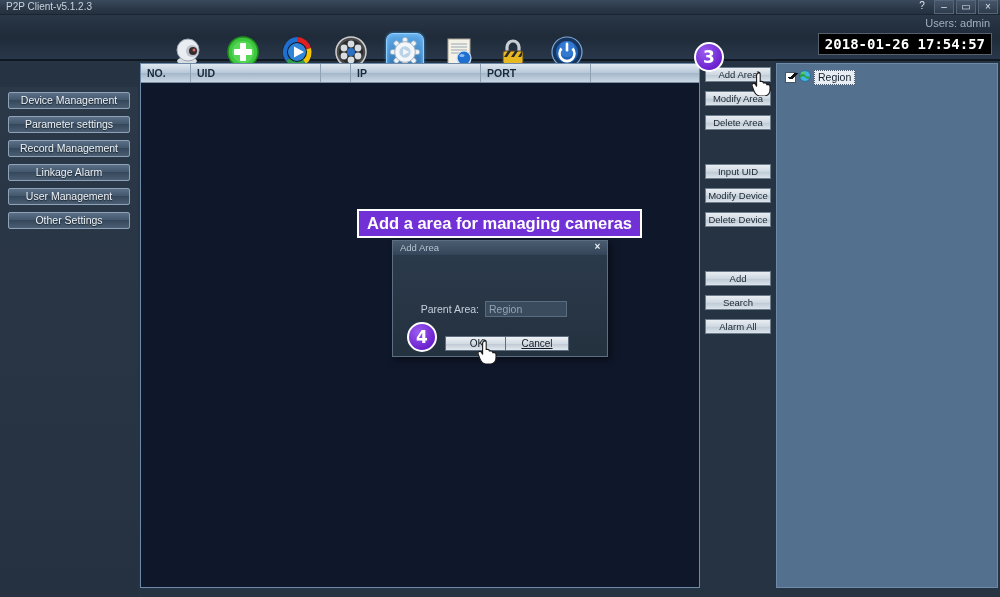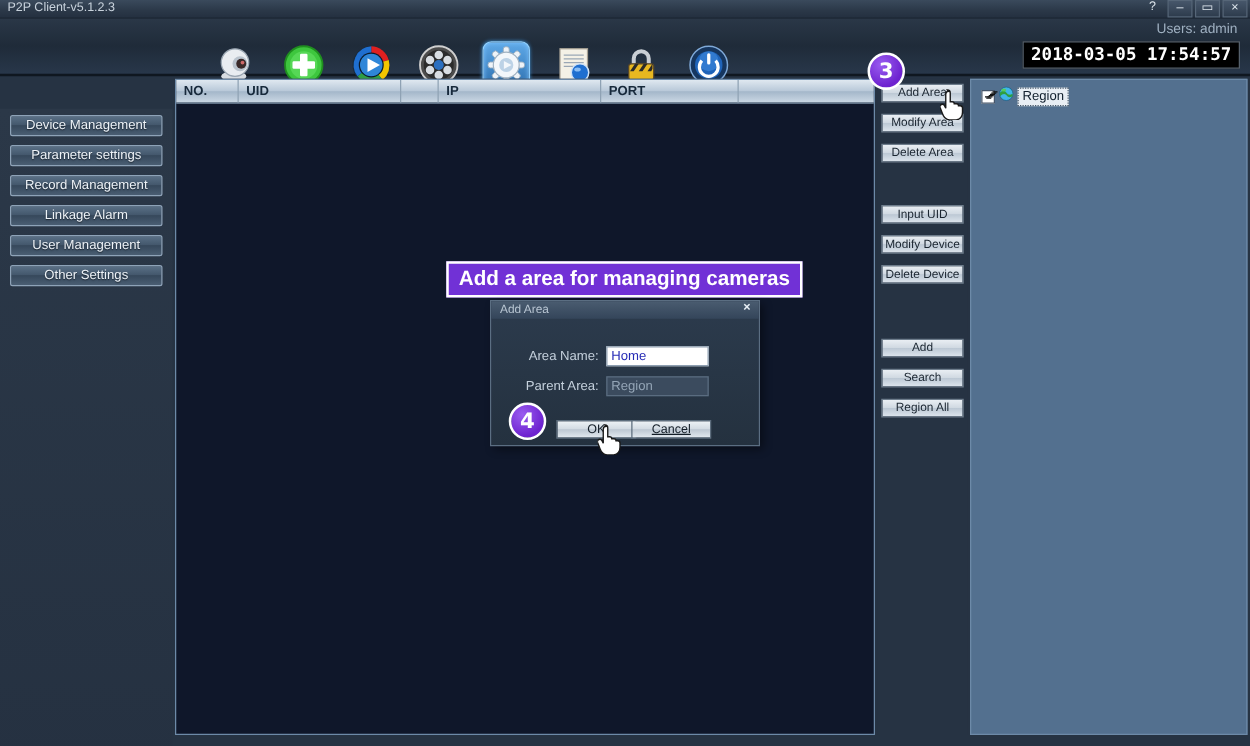--- a/index.html
+++ b/index.html
@@ -315,21 +315,21 @@
           <circle cx="17" cy="17" r="15" fill="#16365f" stroke="#7fa9d8" stroke-width="1.2"></circle>
           <circle cx="17" cy="17" r="11" fill="#1f63b8"></circle>
           <circle cx="17" cy="14" r="8" fill="#3d8ae0" opacity=".6"></circle>
           <path d="M11.5 13.5 a7.5 7.5 0 1 0 11 0" fill="none" stroke="#ffffff" stroke-width="2.6"></path>
           <rect x="15.7" y="7.5" width="2.6" height="9" rx="1.2" fill="#ffffff"></rect>
         </svg>
       </div>
     </div>
 
     <div class="users">Users: admin</div>
-    <div class="clock">2018-03-05 17:54:57</div>
+    <div class="clock">2018-01-26 17:54:57</div>
   </div>
 
   <div class="sidebar">
     <div class="navbtn" style="top:5px">Device Management</div>
     <div class="navbtn" style="top:29px">Parameter settings</div>
     <div class="navbtn" style="top:53px">Record Management</div>
     <div class="navbtn" style="top:77px">Linkage Alarm</div>
     <div class="navbtn" style="top:101px">User Management</div>
     <div class="navbtn" style="top:125px">Other Settings</div>
   </div>
@@ -347,21 +347,21 @@
 
   <div class="rail">
     <div class="railbtn" style="top:4px">Add Area</div>
     <div class="railbtn" style="top:28px">Modify Area</div>
     <div class="railbtn" style="top:52px">Delete Area</div>
     <div class="railbtn" style="top:101px">Input UID</div>
     <div class="railbtn" style="top:125px">Modify Device</div>
     <div class="railbtn" style="top:149px">Delete Device</div>
     <div class="railbtn" style="top:208px">Add</div>
     <div class="railbtn" style="top:232px">Search</div>
-    <div class="railbtn" style="top:256px">Region All</div>
+    <div class="railbtn" style="top:256px">Alarm All</div>
   </div>
 
   <div class="treepanel">
     <div class="treerow">
       <span class="tcheck"></span>
       <span>
         <svg width="12" height="12" viewBox="0 0 12 12">
           <circle cx="6" cy="6" r="5.4" fill="#3fb6e8" stroke="#1d5f87" stroke-width=".6"></circle>
           <path d="M1 5 q3 -3 5 0 q2 3 5 1 v2 q-3 2 -5 -1 q-2 -2 -5 1 z" fill="#2e9e3f"></path>
           <ellipse cx="4" cy="3" rx="2" ry="1.2" fill="#56c95f"></ellipse>
@@ -372,24 +372,20 @@
   </div>
 
   <div class="callout">Add a area for managing cameras</div>
 
   <div class="dialog">
     <div class="dlgtitle">
       <div class="dlgtitle-txt">Add Area</div>
       <div class="dlgclose">×</div>
     </div>
 
-    <div class="dlgrow" style="left:0; top:36px; width:100%;">
-      <span class="dlglabel">Area Name:</span>
-      <input class="dlgfield on" value="Home" style="">
-    </div>
 
     <div class="dlgrow" style="left:0; top:60px; width:100%;">
       <span class="dlglabel">Parent Area:</span>
       <input class="dlgfield off" readonly="" value="Region" style="">
     </div>
 
     <div class="dlgbtn" style="left:52px; top:95px;">OK</div>
     <div class="dlgbtn" style="left:112px; top:95px;text-decoration:underline;">Cancel</div>
   </div>
 

